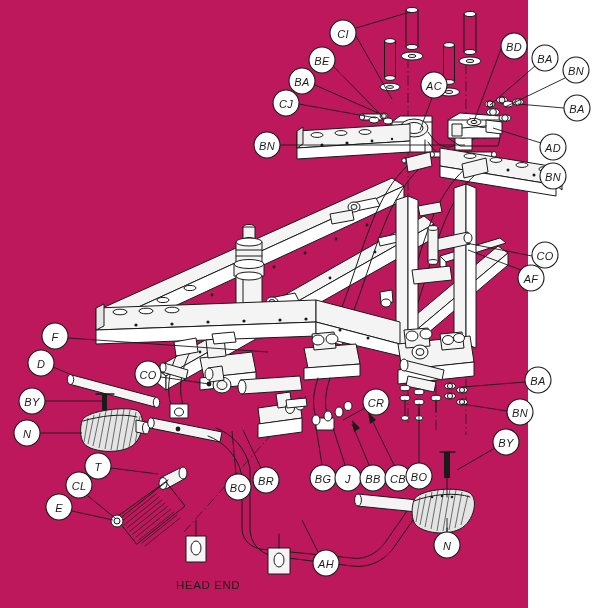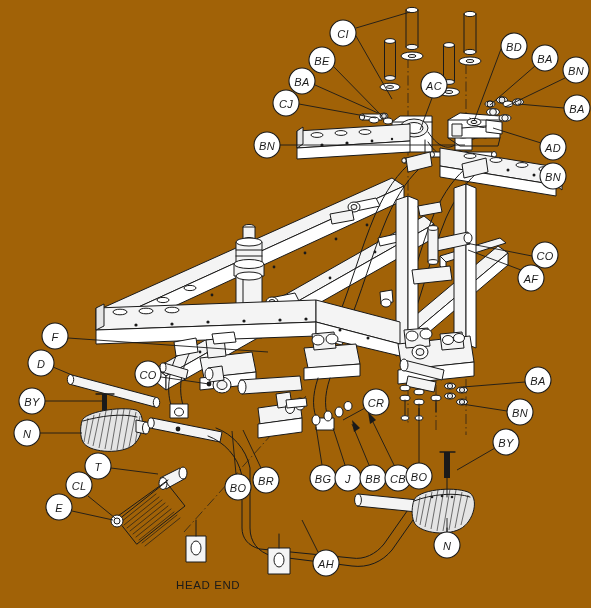--- a/index.html
+++ b/index.html
@@ -1,17 +1,17 @@
 <!DOCTYPE html>
 <html><head>
 <meta charset="utf-8">
 <style>
   html,body{margin:0;padding:0;background:#ffffff;}
   body{width:608px;height:608px;overflow:hidden;font-family:"Liberation Sans",sans-serif;}
-  #sheet{position:relative;width:591px;height:608px;background:#a16207;}
+  #sheet{position:relative;width:528px;height:608px;background:#be185d;}
   svg{display:block;}
   .ln{fill:none;stroke:#1a1a1a;stroke-width:1;stroke-linecap:round;stroke-linejoin:round;}
   .ln-t{fill:none;stroke:#1a1a1a;stroke-width:0.7;stroke-linecap:round;stroke-linejoin:round;}
   .ln-h{fill:none;stroke:#1a1a1a;stroke-width:1.3;stroke-linecap:round;stroke-linejoin:round;}
   .face{fill:#ffffff;stroke:#1a1a1a;stroke-width:1;stroke-linejoin:round;}
   .face-l{fill:#f4f4f4;stroke:#1a1a1a;stroke-width:1;stroke-linejoin:round;}
   .face-d{fill:#e4e4e4;stroke:#1a1a1a;stroke-width:1;stroke-linejoin:round;}
   .solid{fill:#1a1a1a;stroke:none;}
   .center{fill:none;stroke:#1a1a1a;stroke-width:0.7;stroke-dasharray:10 3 1.5 3;}
   .leader{fill:none;stroke:#1a1a1a;stroke-width:0.9;}

